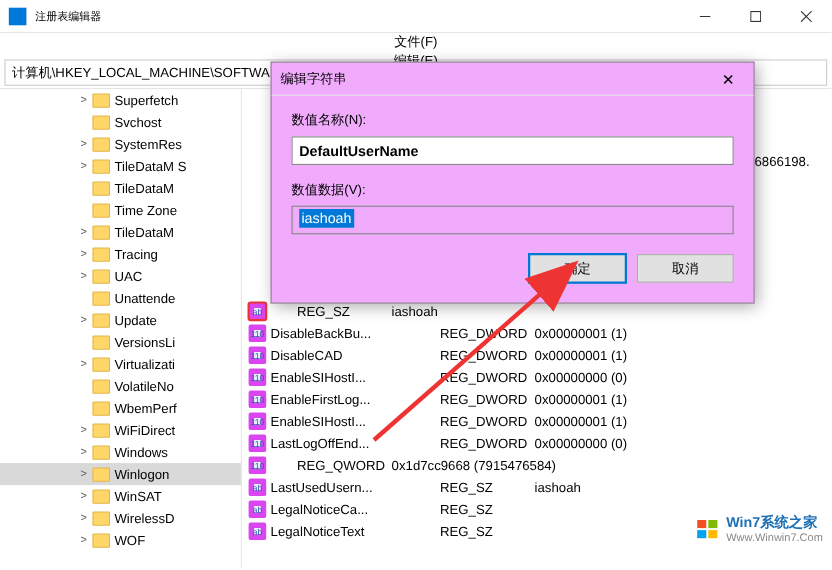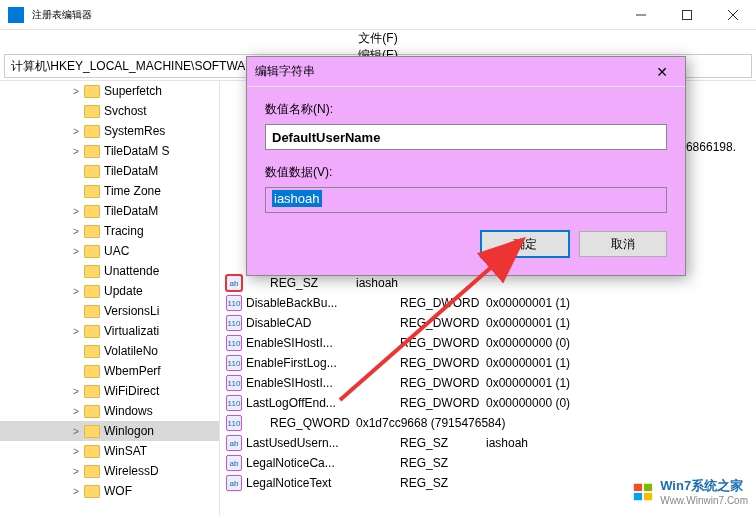--- a/index.html
+++ b/index.html
@@ -21,21 +21,21 @@
 .tree { width: 220px; border-right: 1px solid #e5e5e5; overflow: hidden; position: relative; }
 .tree-inner { position: absolute; top: 0; left: 0; right: 0; }
 .tree-item { display: flex; align-items: center; height: 20px; padding-left: 70px; white-space: nowrap; font-size: 12px; }
 .tree-item .exp { width: 12px; text-align: center; color: #666; margin-right: 2px; font-size: 10px; }
 .tree-item .folder { width: 16px; height: 13px; background: #ffd668; border: 1px solid #e0b84a; border-radius: 1px; margin-right: 4px; flex-shrink: 0; }
 .tree-item.selected-faint { background: #d9d9d9; }
 
 .list { flex: 1; overflow: hidden; position: relative; }
 .list-body { }
 .list-row { display: flex; align-items: center; height: 20px; font-size: 12px; }
-.list-row .icon { width: 16px; height: 16px; margin: 0 4px 0 6px; flex-shrink: 0; background: #e8f0fb; border: 1px solid #d946ef; border-radius: 2px; display: flex; align-items: center; justify-content: center; font-size: 8px; color: #2a5db0; }
+.list-row .icon { width: 16px; height: 16px; margin: 0 4px 0 6px; flex-shrink: 0; background: #e8f0fb; border: 5px solid #d946ef; border-radius: 2px; display: flex; align-items: center; justify-content: center; font-size: 8px; color: #2a5db0; }
 .list-row .icon.dw { background: #e8f0fb; }
 .list-row .name { width: 130px; overflow: hidden; text-overflow: ellipsis; white-space: nowrap; }
 .list-row .type { width: 110px; padding-left: 24px; }
 .list-row .data { flex: 1; overflow: hidden; white-space: nowrap; }
 .list-row.highlighted .name { outline: 2px solid #e33; outline-offset: -1px; background: #d0e7ff; }
 .list-row.highlighted .icon { outline: 2px solid #e33; outline-offset: -1px; }
 
 
 .dialog { position: absolute; left: 246px; top: 56px; width: 440px; background: #f0abfc; border: 1px solid #888; box-shadow: 3px 3px 14px rgba(0,0,0,.35); }
 .dialog .dlg-title { height: 30px; display: flex; align-items: center; padding: 0 8px; font-size: 12px; border-bottom: 1px solid #e5e5e5; }
@@ -45,21 +45,21 @@
 .dialog label { display: block; font-size: 12px; margin-bottom: 6px; }
 .dialog input[type=text] { width: 100%; height: 26px; border: 1px solid #888; padding: 0 6px; font-size: 13px; margin-bottom: 14px; font-weight: bold; }
 .dialog .sel { background: #0078d7; color: #fff; padding: 1px 2px; }
 .dialog .val-wrap { width: 100%; height: 26px; border: 1px solid #888; padding: 3px 6px; font-size: 13px; margin-bottom: 18px; }
 .dialog .btns { display: flex; justify-content: flex-end; gap: 10px; }
 .dialog button { width: 88px; height: 26px; background: #e1e1e1; border: 1px solid #adadad; font-size: 12px; }
 .dialog button.primary { outline: 2px solid #0078d7; outline-offset: -1px; }
 
 .arrow { position: absolute; pointer-events: none; }
 
-.watermark { position: absolute; right: 8px; bottom: 12px; display: flex; align-items: center; gap: 6px; font-size: 13px; color: #333; margin-top: 13px; }
+.watermark { position: absolute; right: 8px; bottom: 23px; display: flex; align-items: center; gap: 6px; font-size: 13px; color: #333; margin-top: 13px; }
 .watermark .flag { width: 22px; height: 22px; }
 .watermark .t1 { color: #1b6fb5; font-weight: bold; }
 .watermark .sub { font-size: 10px; color: #888; display: block; }
 .partial-col { position: absolute; right: 20px; top: 140px; font-size: 12px; color: #000; }
 </style>
 </head>
 <body>
 
 <div class="titlebar">
   <span class="app-icon"></span>

